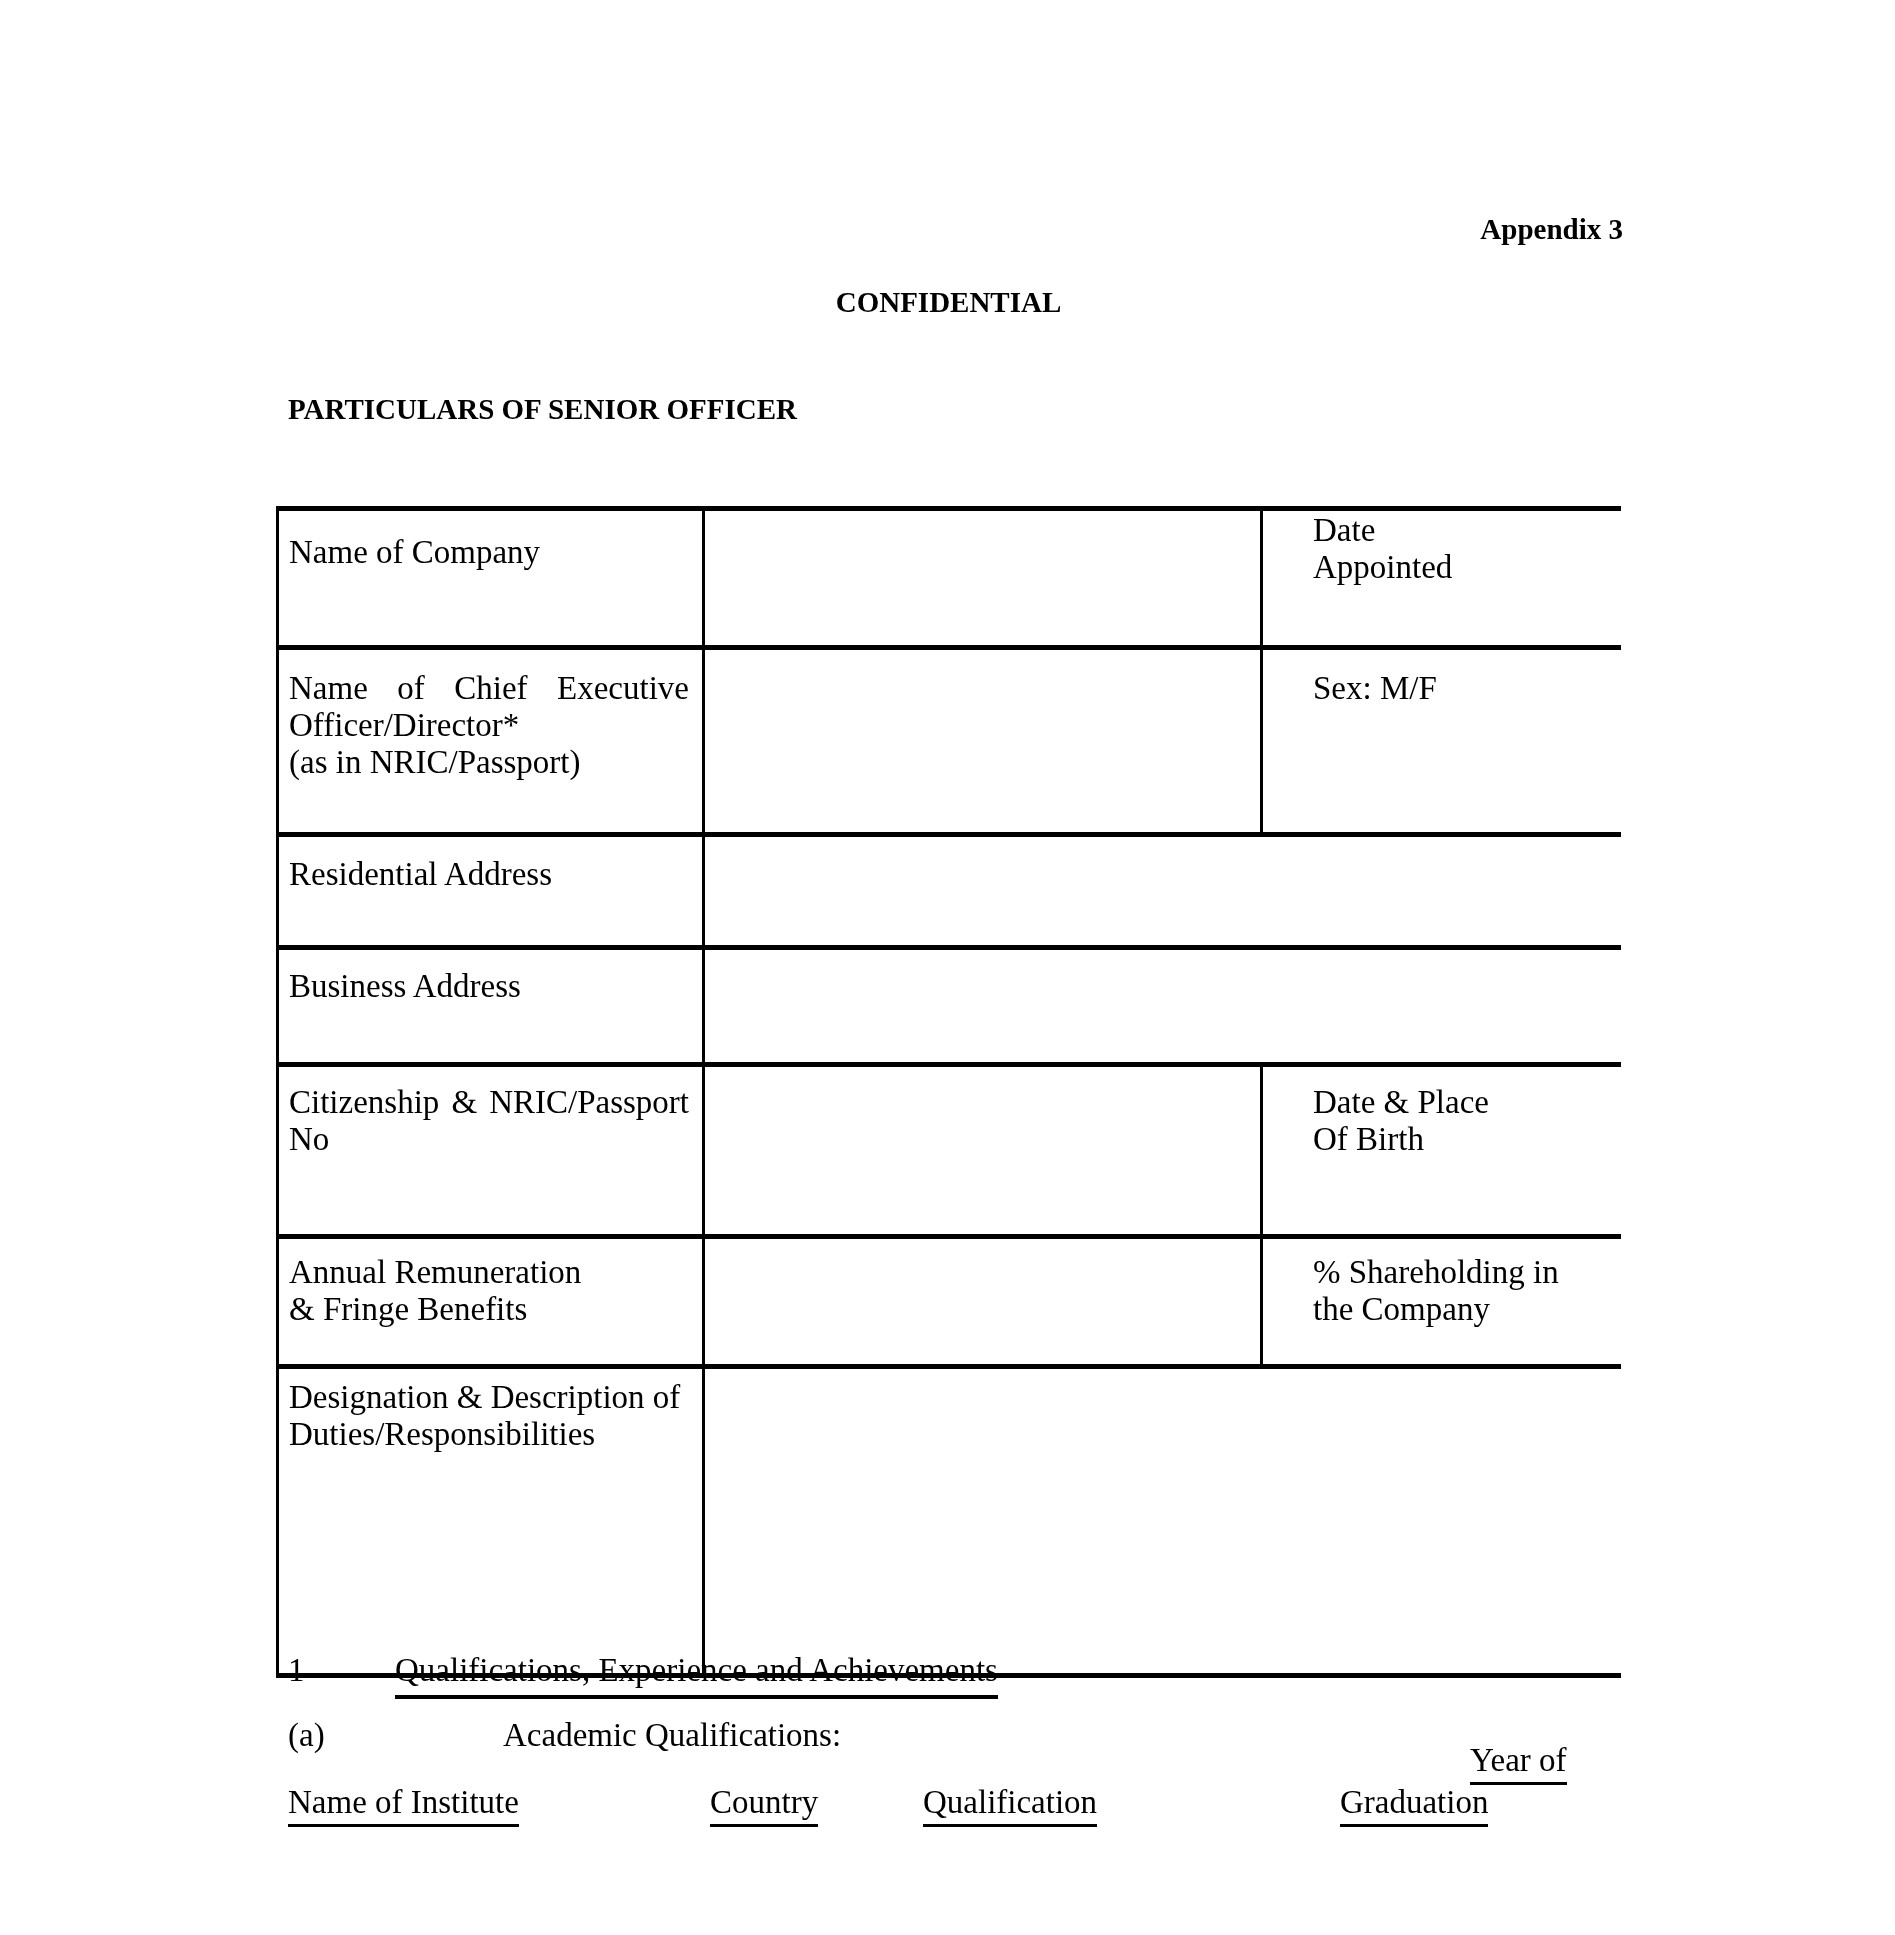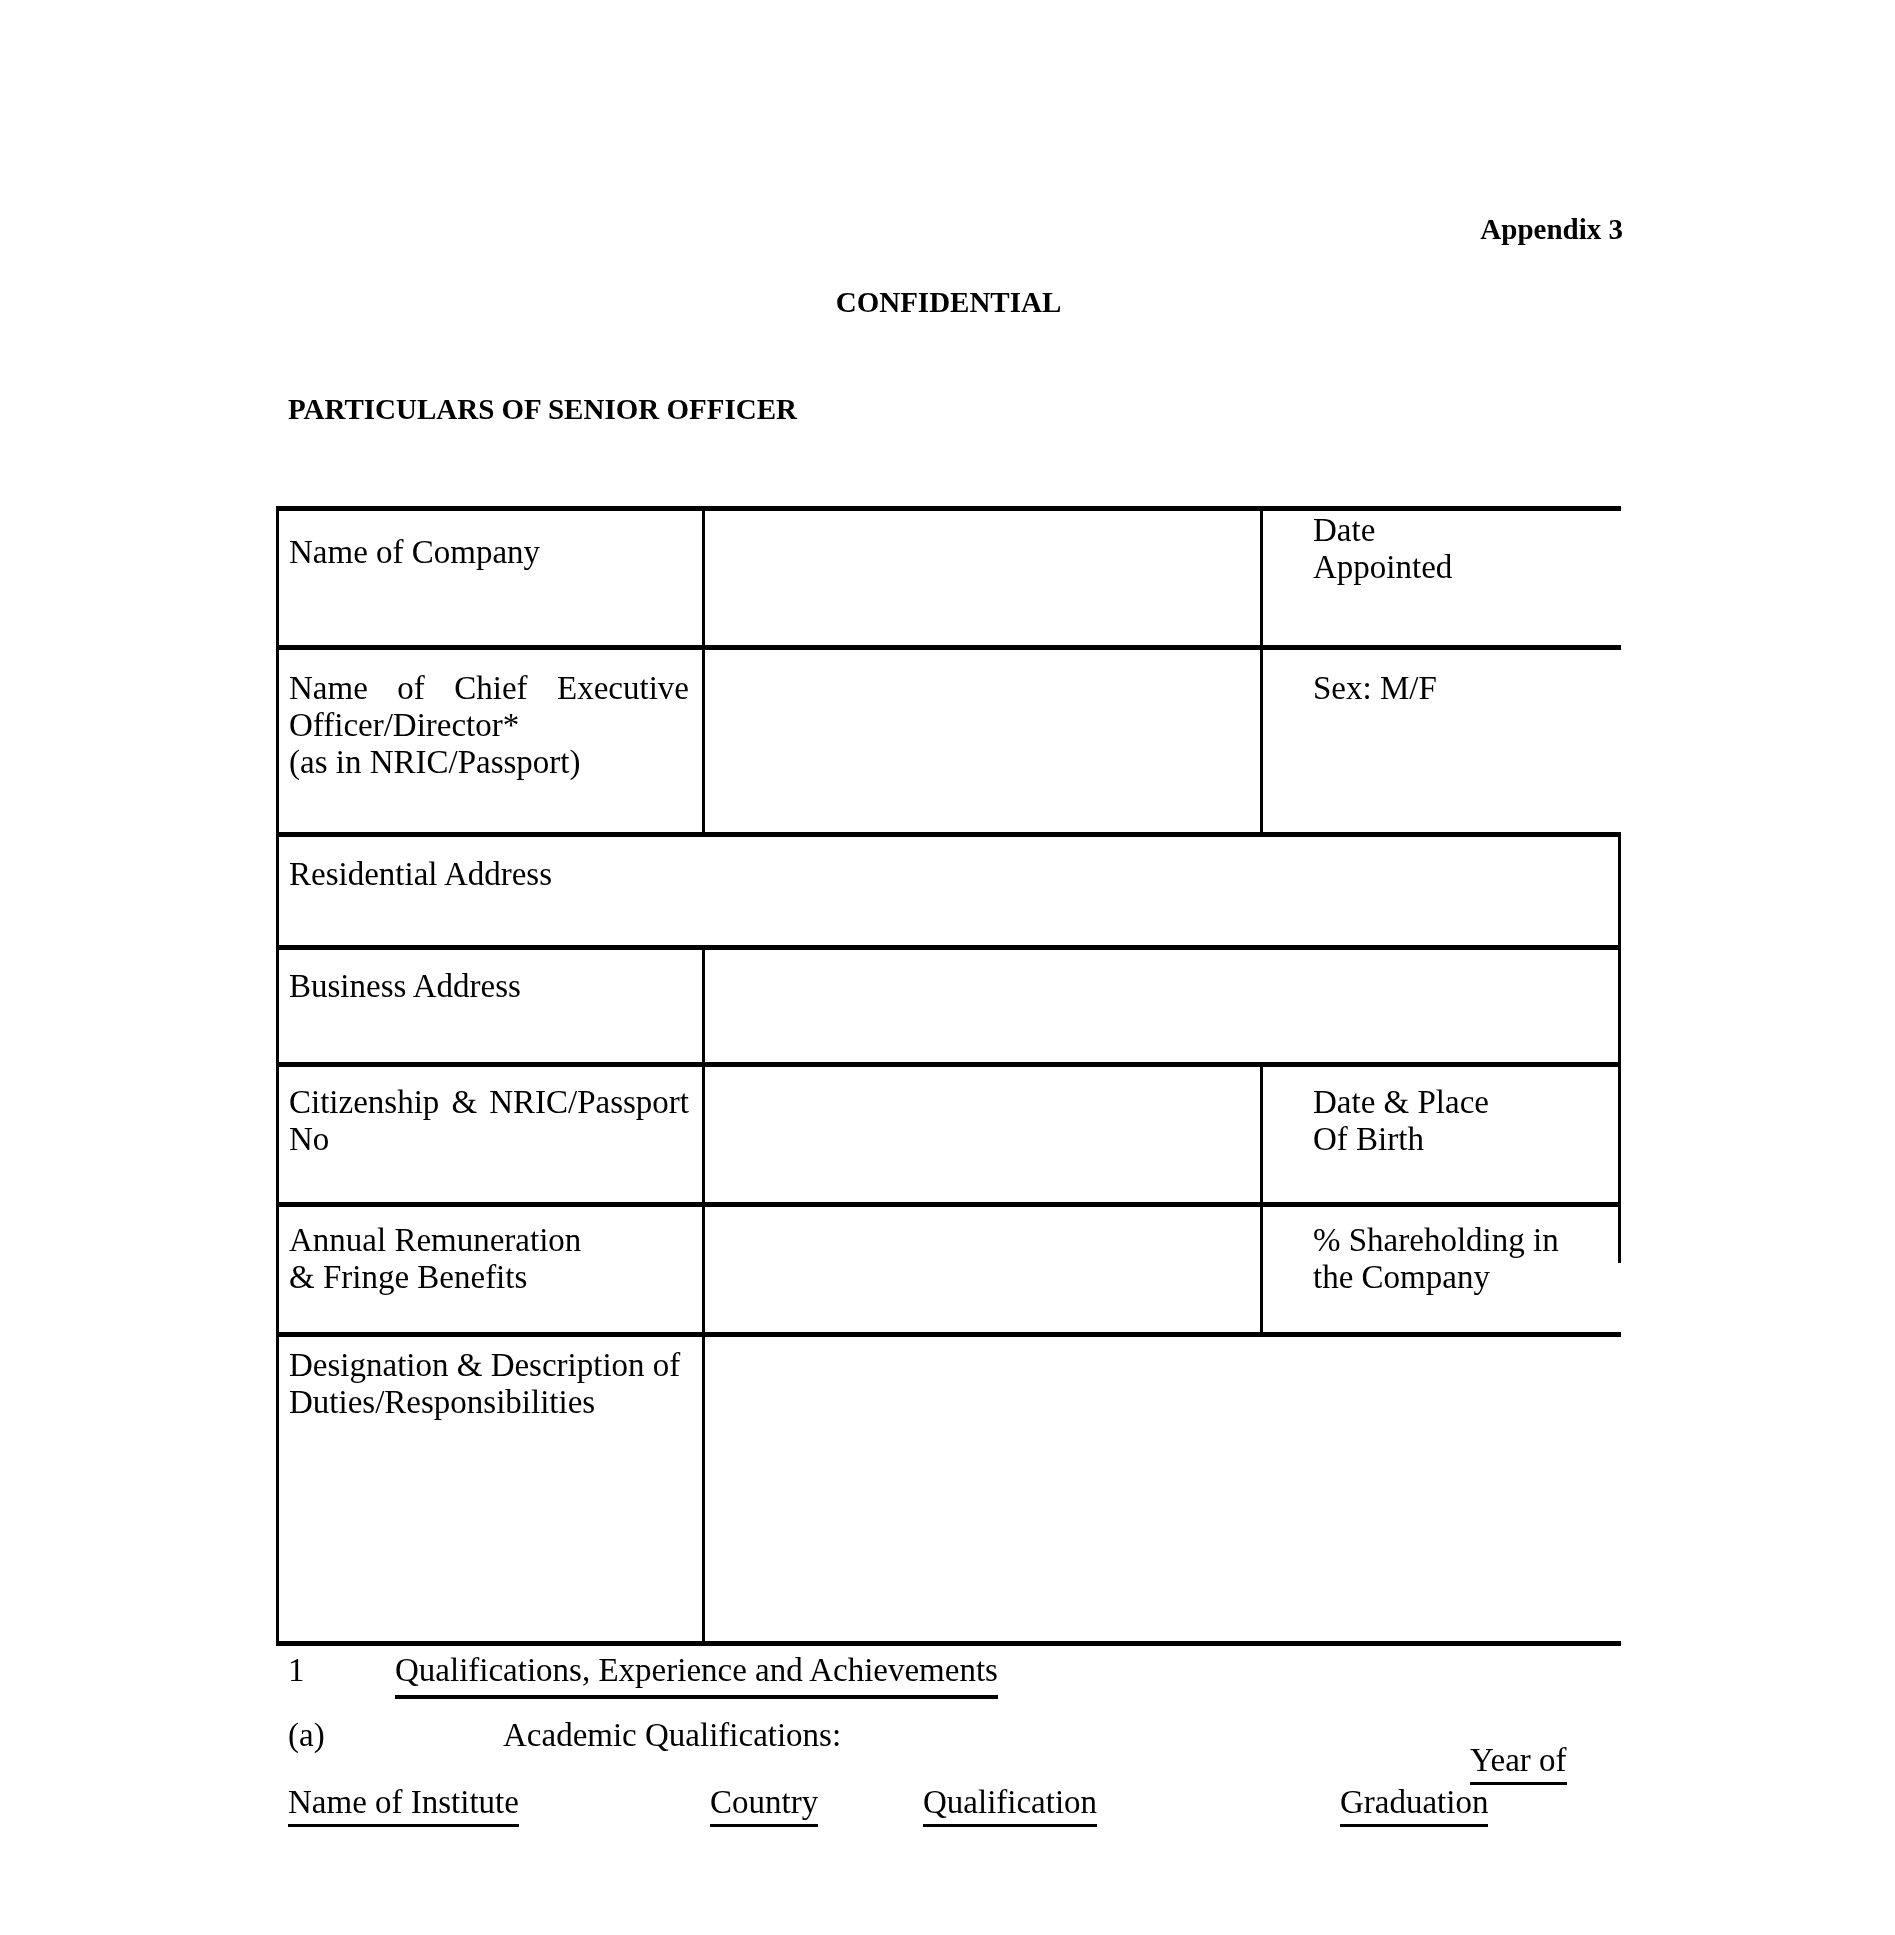--- a/index.html
+++ b/index.html
@@ -39,23 +39,23 @@
   }
   .c2{
     flex:0 0 558px;
     border-right:3.1px solid #000;
   }
   .c3{flex:1 1 auto;padding-left:50px;padding-right:7.7px;}
   .cmerge{flex:1 1 auto;}
   
   .r1{height:139px;}
   .r2{height:187px;}
-  .r3{height:113px;flex-direction:column;}
+  .r3{height:113px;}
   .r4{height:117px;}
-  .r5{height:140px;}
+  .r5{height:172px;}
   .r6{height:130px;}
   .r7{height:309px;}
   
   .pt2{padding-top:0.8px;}
   .pt25{padding-top:9.7px;}
   .pt38{padding-top:14.7px;}
   .pt45{padding-top:17.4px;}
   .pt46{padding-top:18px;}
   .pt48{padding-top:20px;}
   .pt50{padding-top:19.4px;}

